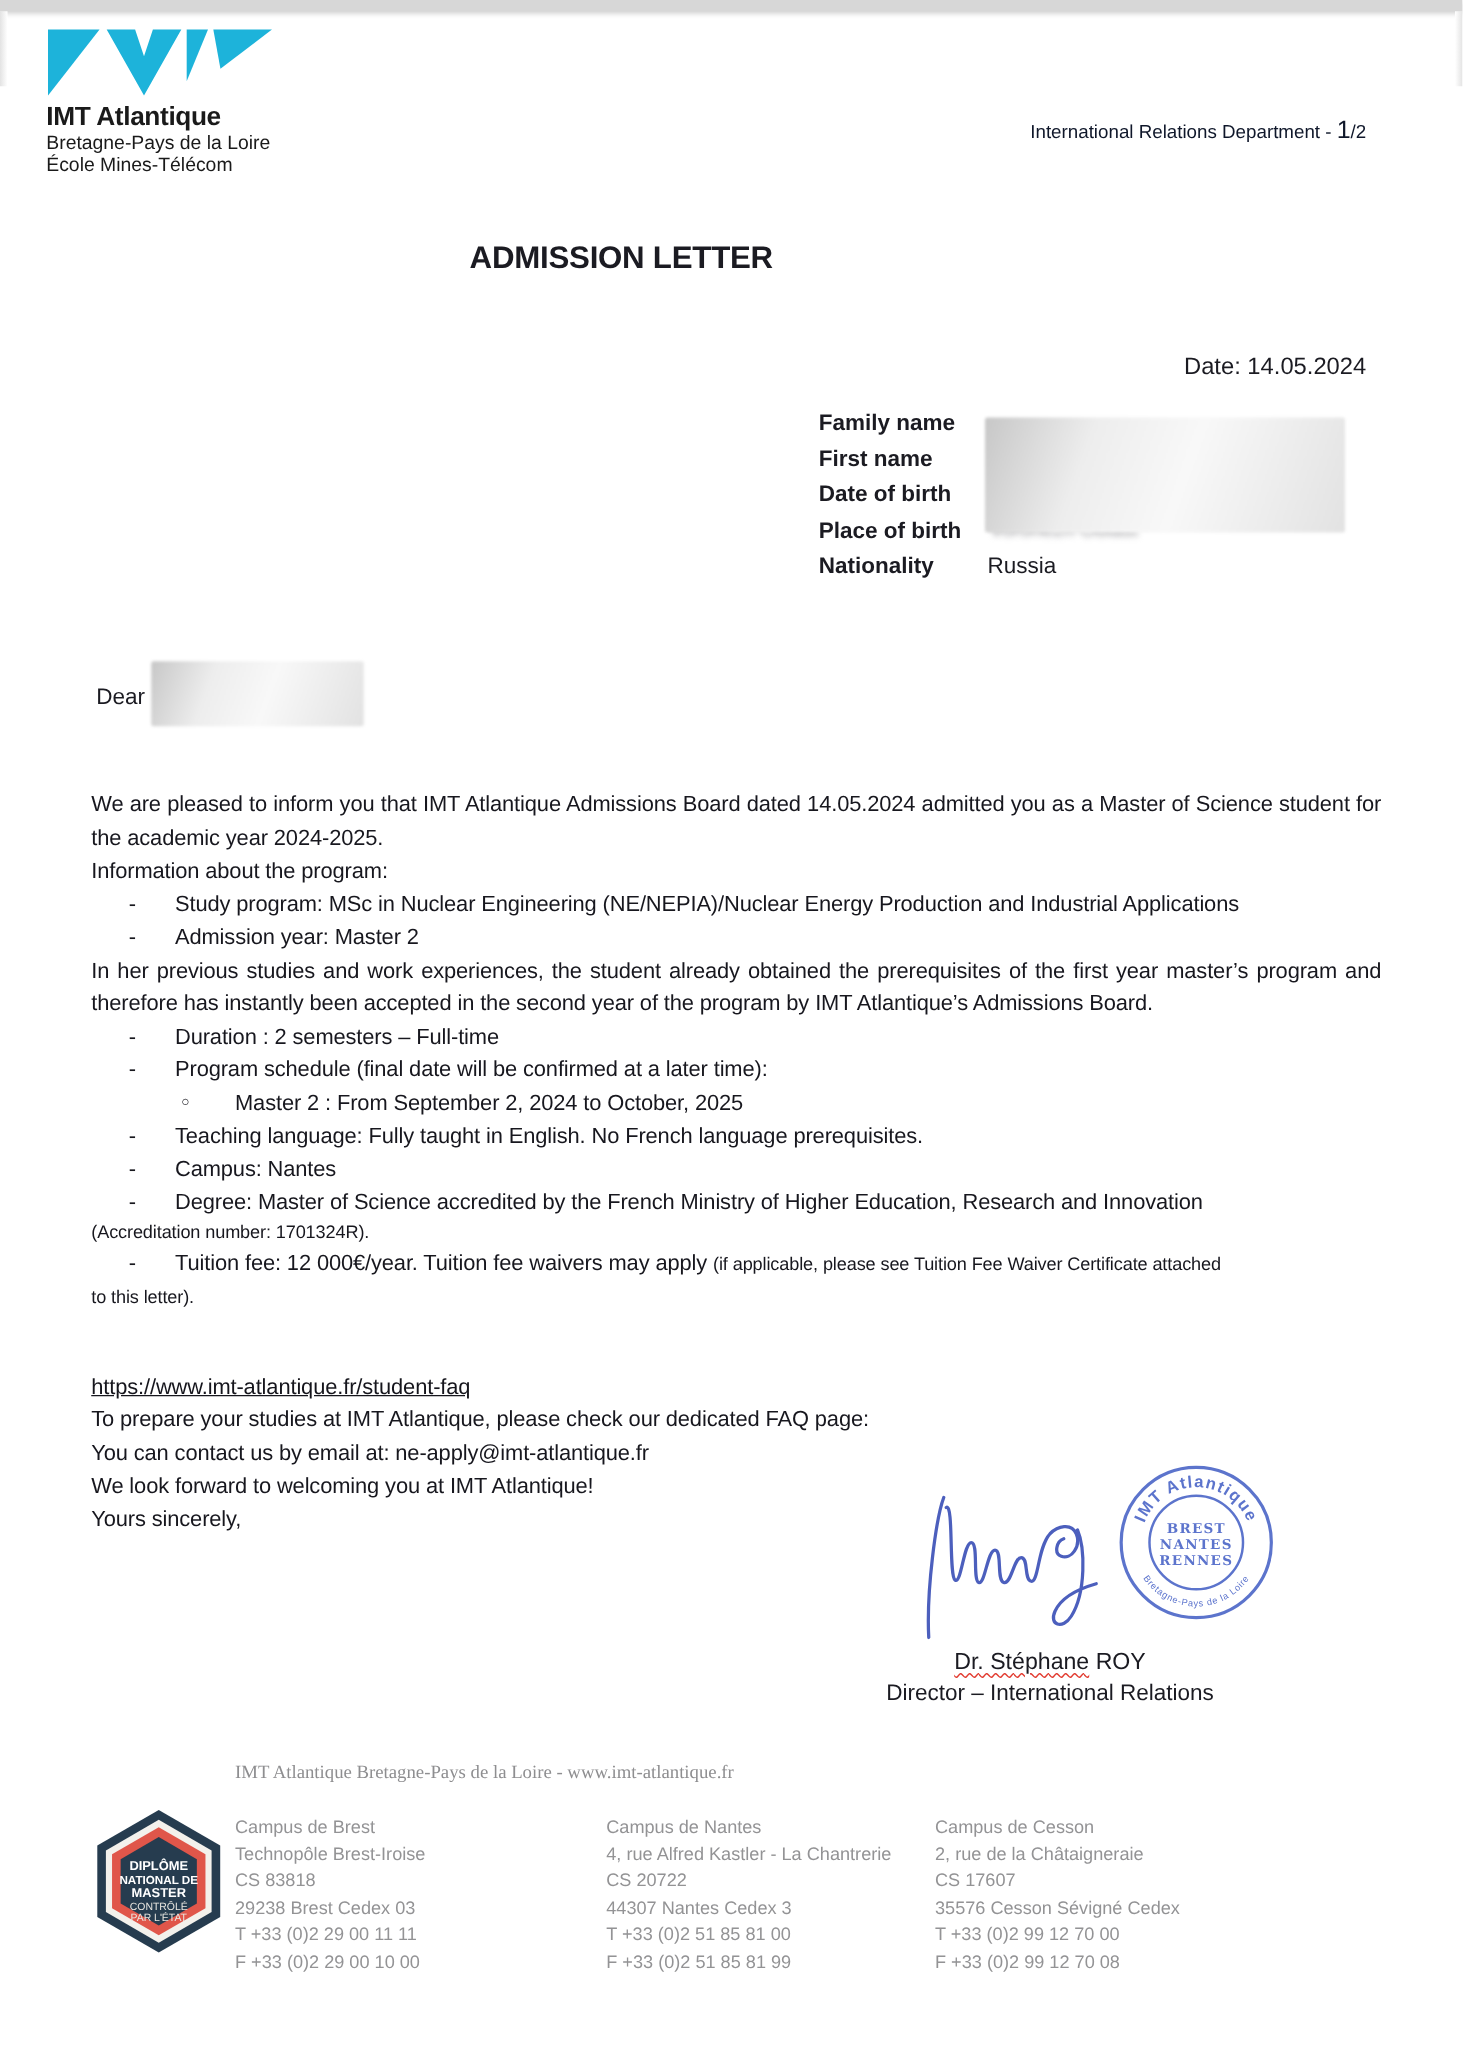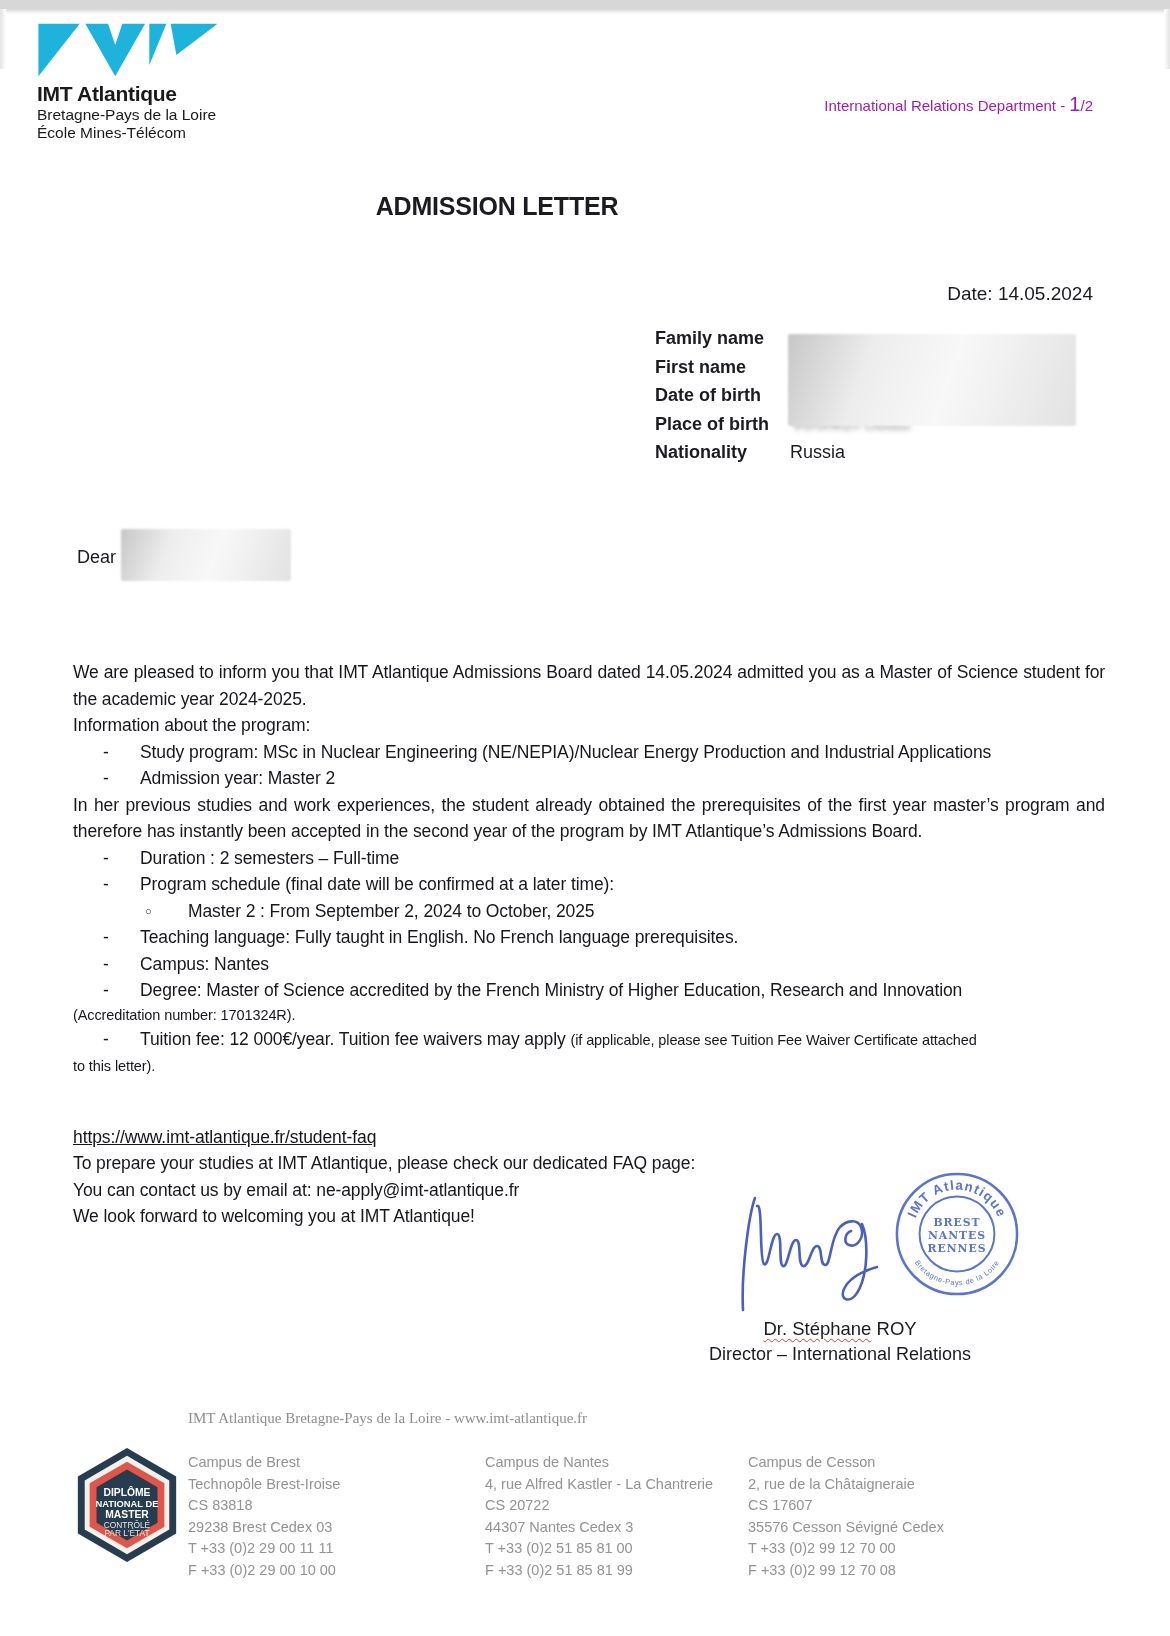--- a/index.html
+++ b/index.html
@@ -10,39 +10,39 @@
   
   .top-strip{position:absolute;top:0;left:0;width:1170px;height:9px;background:#d7d7d7;box-shadow:0 2px 4px rgba(0,0,0,.18);}
   .side-shade-l{position:absolute;top:9px;left:0;width:6px;height:60px;background:linear-gradient(to right,#e3e3e3,#ffffff);}
   .side-shade-r{position:absolute;top:9px;right:0;width:6px;height:60px;background:linear-gradient(to left,#e3e3e3,#ffffff);}
 
   
   .logo-svg{position:absolute;left:37px;top:22px;}
   .brand{position:absolute;left:37px;top:82px;font-size:21px;font-weight:bold;letter-spacing:-.3px;color:#1a1a1a;}
   .brand-sub1{position:absolute;left:37px;top:106px;font-size:15.5px;color:#1a1a1a;}
   .brand-sub2{position:absolute;left:37px;top:124px;font-size:15.5px;color:#1a1a1a;}
-  .dept{position:absolute;right:77px;top:93px;font-size:15px;color:#a21caf;}
+  .dept{position:absolute;right:77px;top:93px;font-size:15px;color:#0f172a;}
   .dept .pg-big{font-size:20px;}
   .dept .pg-small{font-size:15px;}
 
   .title{position:absolute;left:0;top:192px;width:994px;text-align:center;font-size:25px;font-weight:bold;letter-spacing:-.2px;}
   .dateline{position:absolute;right:77px;top:283px;font-size:19px;}
 
   
   .fields{position:absolute;left:655px;top:324px;display:grid;grid-template-columns:135px auto;column-gap:0;line-height:28.5px;font-size:18px;}
   .fields .lbl{font-weight:bold;}
   .redacted{position:absolute;background:linear-gradient(110deg,#c7c7c7 0%,#ededed 28%,#f8f8f8 55%,#ececec 80%,#e2e2e2 100%);filter:blur(1.2px);border-radius:2px;}
   .red-fields{left:788px;top:334px;width:288px;height:92px;}
   .red-dear{left:121px;top:529px;width:170px;height:52px;}
   .pob-partial{position:absolute;left:792px;top:416px;font-size:16px;color:#8f8f93;filter:blur(2.4px);}
 
   .salutation{position:absolute;left:77px;top:547px;font-size:18px;}
 
   
-  .letter{position:absolute;left:73px;top:659px;width:1032px;font-size:17.5px;line-height:26.5px;letter-spacing:-.1px;color:#17171e;}
+  .letter{position:absolute;left:73px;top:630px;width:1032px;font-size:17.5px;line-height:26.5px;letter-spacing:-.1px;color:#17171e;}
   .letter p{margin:0;}
   .just{text-align:justify;}
   .info-head{margin-top:29px;}
   .li{display:flex;}
   .li .marker{flex:0 0 37px;margin-left:30px;}
   .li .sub-marker{flex:0 0 43px;margin-left:72px;font-size:11px;line-height:26.5px;}
   .li .li-text{flex:1 1 auto;}
   .indent{margin-left:67px;}
   .small{font-size:14.5px;}
   .accred{line-height:22px;}
@@ -149,20 +149,21 @@
     <span class="li-text"><span>Tuition fee: 12 000€/year. Tuition fee waivers may apply </span><span class="small">(if applicable, please see Tuition Fee Waiver Certificate attached</span></span>
   </div>
   <p class="indent small">to this letter).</p>
 
   <div class="faq-block">
     <p><span class="link">https://www.imt-atlantique.fr/student-faq</span></p>
     <p>To prepare your studies at IMT Atlantique, please check our dedicated FAQ page:</p>
   </div>
   <p class="contact-line">You can contact us by email at: ne-apply@imt-atlantique.fr</p>
   <p class="welcome-line">We look forward to welcoming you at IMT Atlantique!</p>
+  <p class="closing-line">Yours sincerely,</p>
 </div>
 
 <svg class="sig-svg" width="170" height="140" viewBox="0 0 170 140" color="#3d52b8">
   <g fill="none" stroke="currentColor" stroke-width="2.6" stroke-linecap="round" opacity="0.92">
     <path d="M 10 134 C 8 96 16 38 22 22"></path>
     <path d="M 24 30 C 30 26 26 84 31 88 C 36 92 38 58 44 58 C 50 58 45 88 50 90 C 55 92 57 64 63 64 C 69 64 64 88 70 90 C 76 92 78 70 84 70 C 90 70 86 88 92 89 C 98 90 97 62 107 51 C 113 45 124 42 128 51 C 132 61 124 72 116 69 C 110 67 112 57 118 55"></path>
     <path d="M 129 48 C 135 62 136 98 124 117 C 117 128 106 124 111 113 C 116 102 130 95 144 91"></path>
   </g>
 </svg>
 

